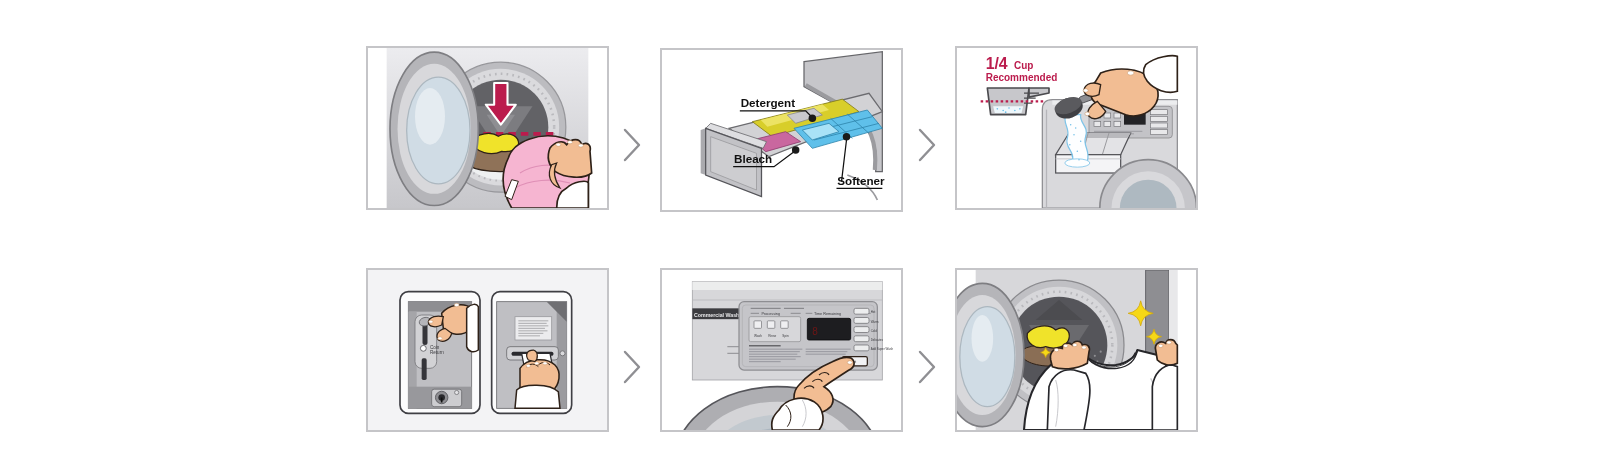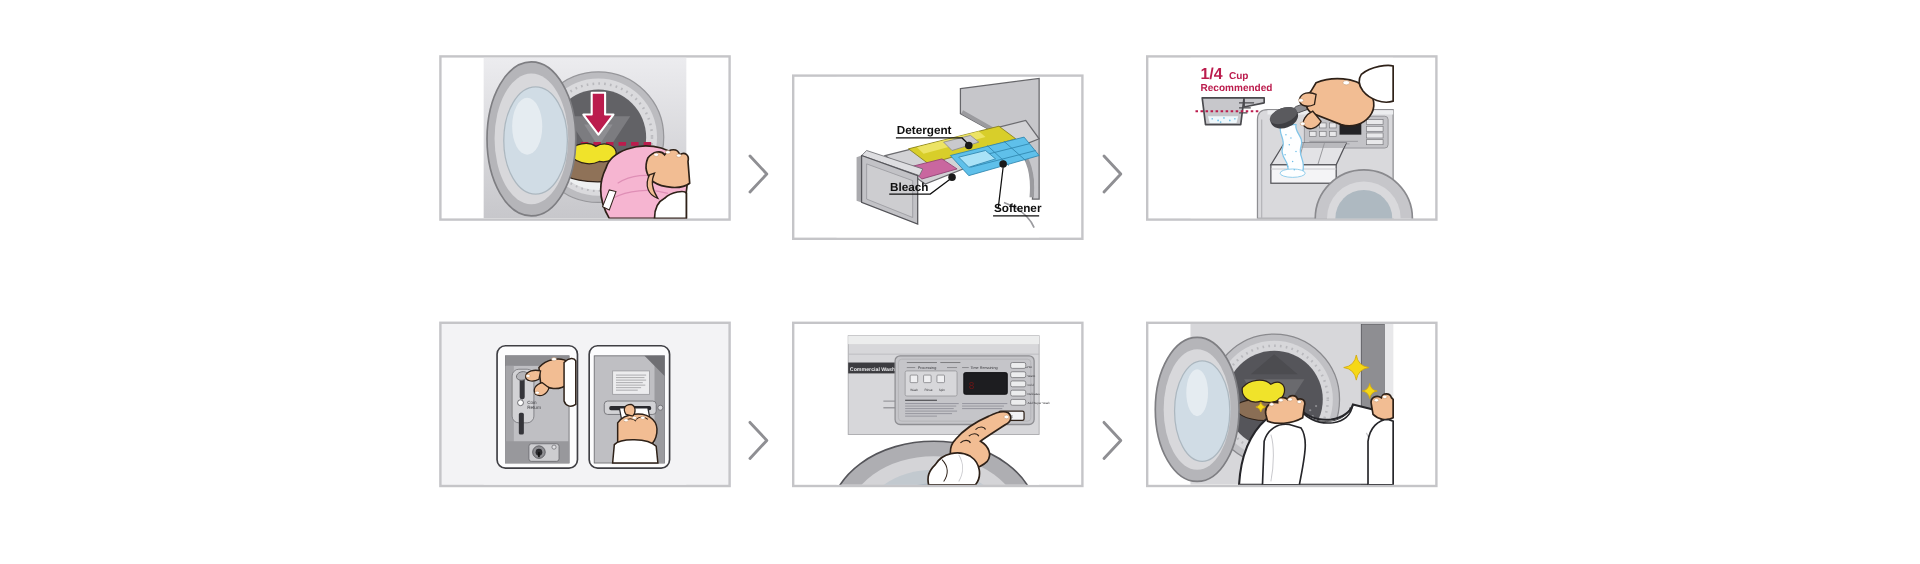--- a/index.html
+++ b/index.html
@@ -1,18 +1,18 @@
 <!DOCTYPE html>
 <html><head>
 <meta charset="utf-8">
 <style>
   html,body { margin:0; padding:0; background:#ffffff; }
   body { width:1600px; height:470px; font-family:"Liberation Sans",sans-serif; }
   .canvas { position:relative; width:1600px; height:470px; overflow:hidden; background:#ffffff; }
-  .panel { position:absolute; width:243px; height:138px; box-sizing:border-box;
+  .panel { position:absolute; width:243px; height:164px; box-sizing:border-box;
            border:2px solid #c5c5c8; background:#ffffff; }
   .panel svg { display:block; width:100%; height:100%; }
   .chevron { position:absolute; width:20px; height:36px; }
   svg text { font-family:"Liberation Sans",sans-serif; }
   .callout { font-weight:bold; fill:#101010; }
   .micro { fill:#3a3a3e; }
 </style>
 </head>
 <body>
 
@@ -63,21 +63,21 @@
         <path d="M196,120 C202,112 212,110 216,116 C222,108 232,108 234,116 C240,112 246,116 244,124 L246,150 C236,158 214,156 202,148 C194,140 192,130 196,120 Z" fill="#f2bd93" stroke="#2e2118" stroke-width="2"></path>
         <path d="M198,140 C192,152 196,164 208,168 C200,156 200,146 204,138 Z" fill="#f2bd93" stroke="#2e2118" stroke-width="1.5"></path>
         <ellipse cx="206" cy="116" rx="3" ry="2" fill="#ffffff" stroke="#c9976b" stroke-width="0.7"></ellipse>
         <ellipse cx="220" cy="113" rx="3" ry="2" fill="#ffffff" stroke="#c9976b" stroke-width="0.7"></ellipse>
         <ellipse cx="233" cy="117" rx="3" ry="2" fill="#ffffff" stroke="#c9976b" stroke-width="0.7"></ellipse>
         <path d="M216,168 C224,160 240,158 242,162 L242,192 L204,192 C204,180 208,172 216,168 Z" fill="#ffffff" stroke="#2e2118" stroke-width="2"></path>
       </g>
     </svg>
   </div>
 
-  <div class="panel" style="left:660px;top:62px;">
+  <div class="panel" style="left:660px;top:48px;">
     <svg viewBox="0 0 242 192">
       <rect x="0" y="0" width="242" height="192" fill="#ffffff"></rect>
       <g>
         <path d="M148,14 L242,2 L242,146 L234,146 C238,112 228,92 206,76 L148,44 Z" fill="#c6c6ca" stroke="#66666a" stroke-width="1.5"></path>
         <path d="M150,42 L206,74 C227,90 236,110 233,144" stroke="#9b9b9f" stroke-width="5" fill="none"></path>
         <path d="M200,150 C216,156 230,166 236,180" stroke="#9b9b9f" stroke-width="2" fill="none"></path>
       </g>
       <g>
         <polygon points="58,94 226,52 242,74 106,128" fill="#d2d2d5" stroke="#6b6b6f" stroke-width="1.5"></polygon>
         <polygon points="86,86 194,59 214,74 110,104" stroke="#857d18" stroke-width="1" fill="#d8ce2a"></polygon>

